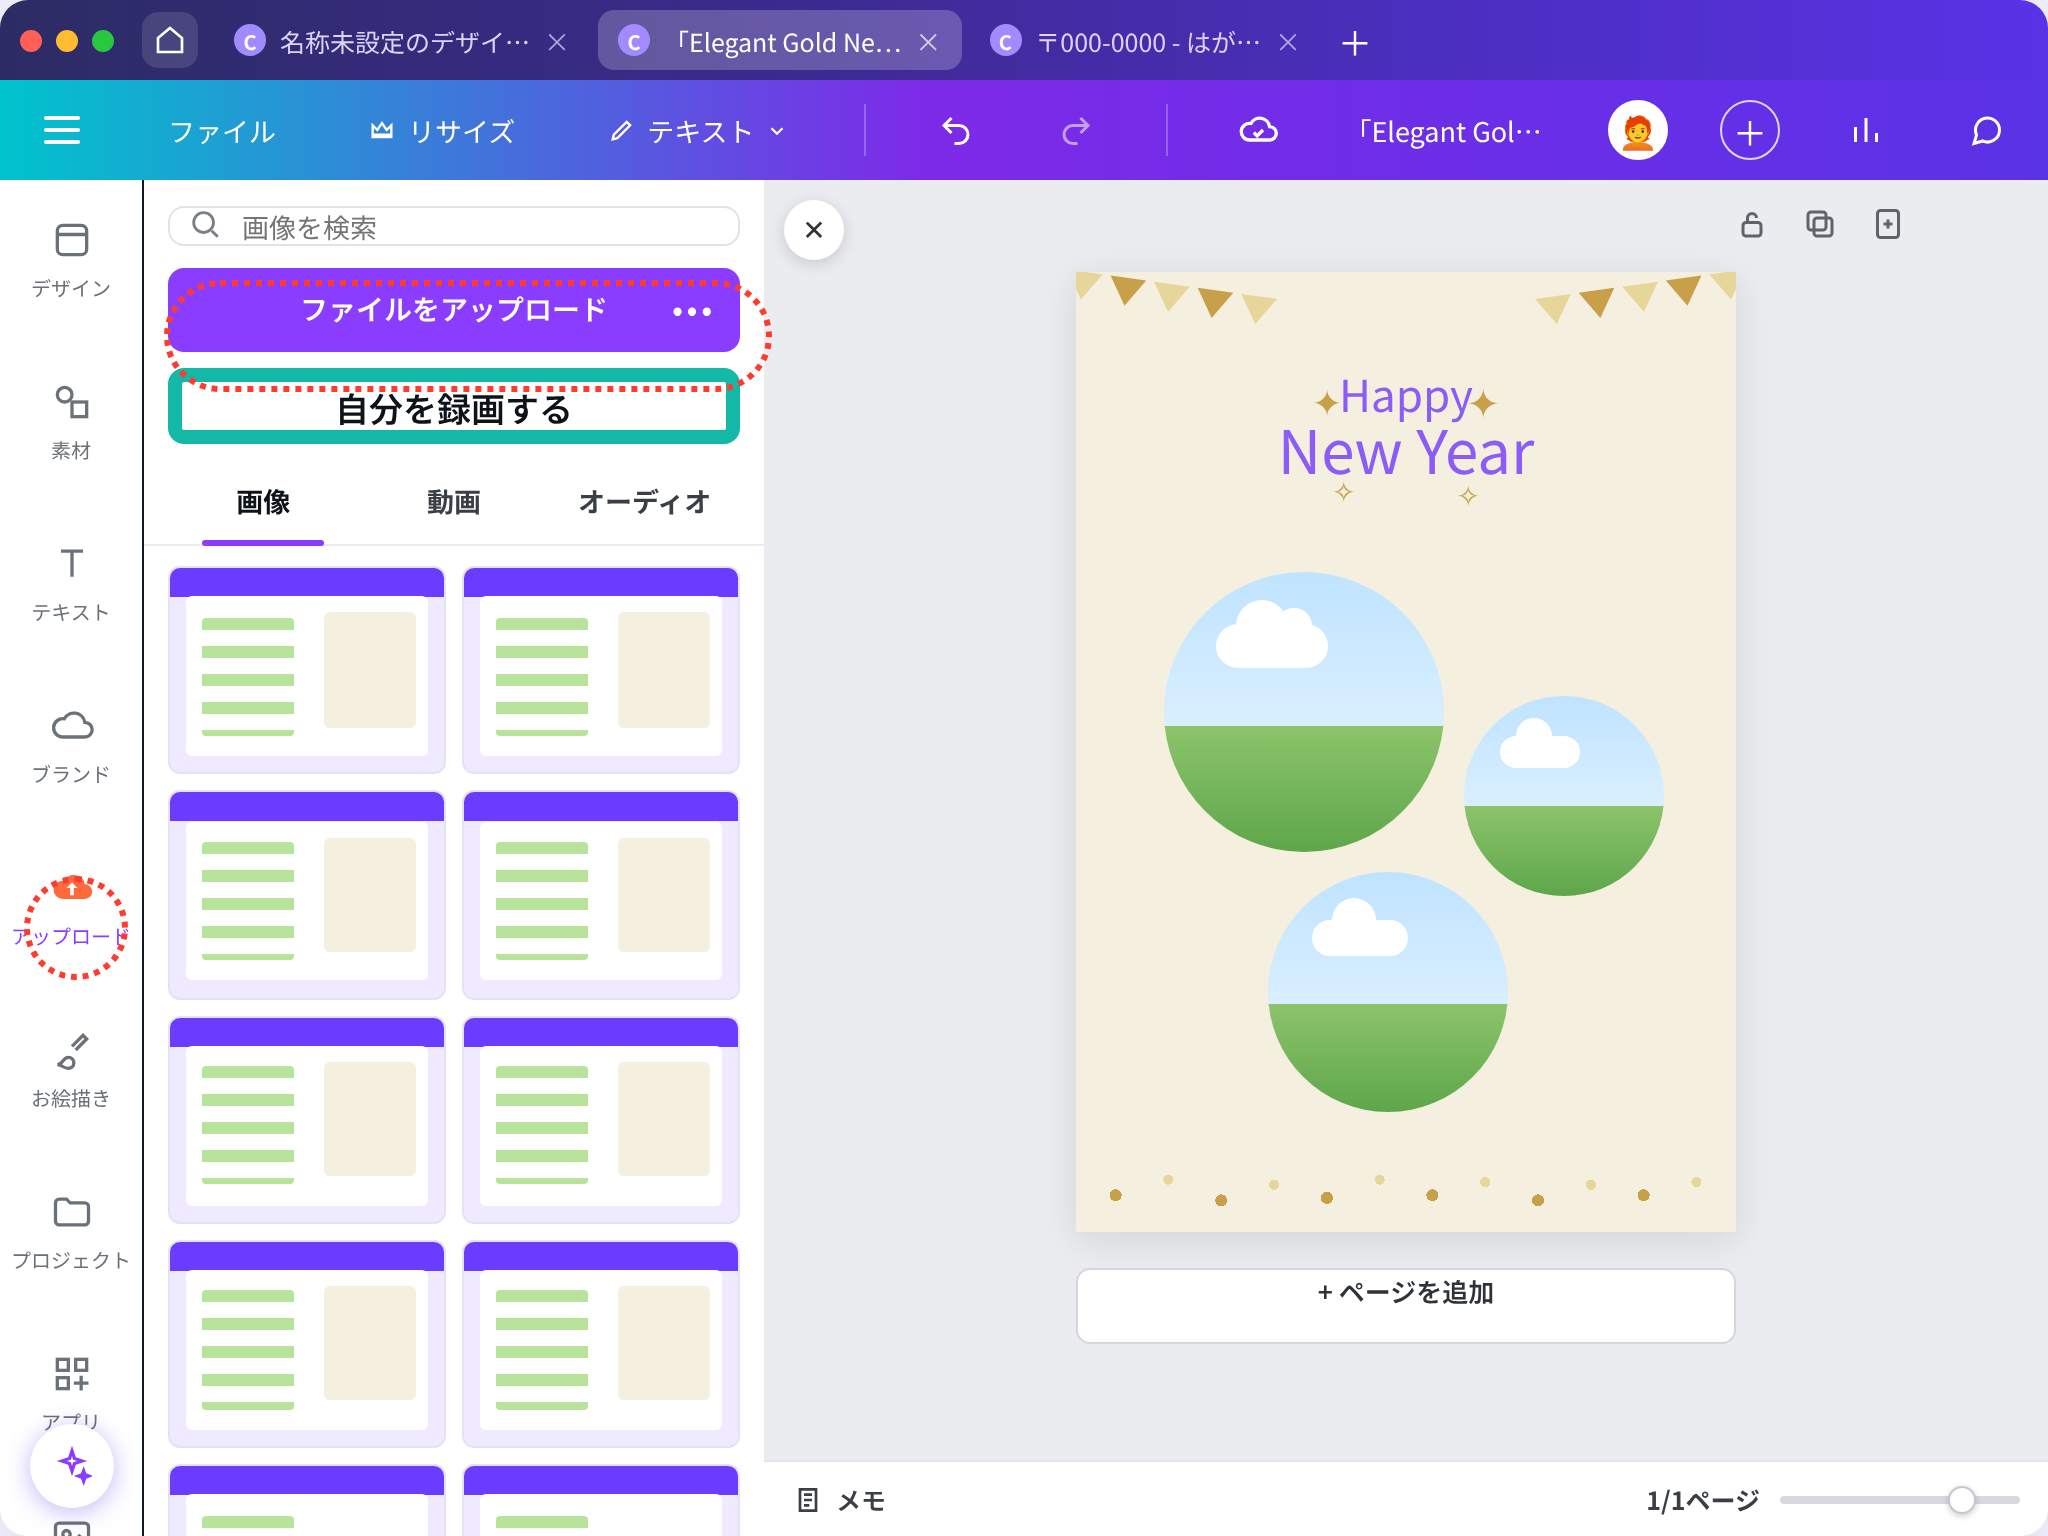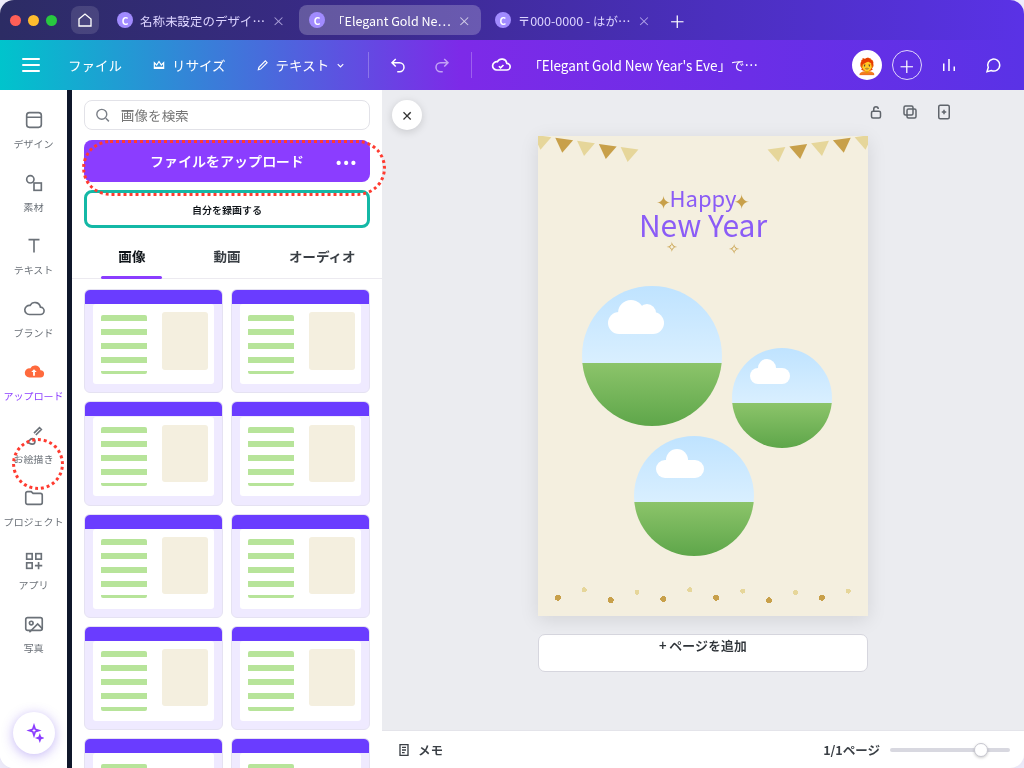--- a/index.html
+++ b/index.html
@@ -29,53 +29,53 @@
   .home-btn{width:28px;height:28px;border-radius:8px;background:rgba(255,255,255,.12);display:flex;align-items:center;justify-content:center;}
   .tabs{display:flex;align-items:center;gap:4px;flex:1;min-width:0;}
   .tab{display:flex;align-items:center;gap:7px;height:30px;padding:0 10px;border-radius:8px;color:#dcd4ff;font-size:12.5px;max-width:190px;min-width:0;cursor:pointer;}
   .tab.active{background:rgba(255,255,255,.22);color:#fff;}
   .tab .favicon{width:16px;height:16px;border-radius:50%;background:#a18bff;display:flex;align-items:center;justify-content:center;font-size:10px;font-weight:700;color:#fff;}
   .tab .tlabel{white-space:nowrap;overflow:hidden;text-overflow:ellipsis;}
   .tab .x{opacity:.7;font-size:13px;}
   .newtab{width:26px;height:26px;border-radius:6px;display:flex;align-items:center;justify-content:center;color:#fff;font-size:17px;}
 
   
-  .toolbar{height:50px;background:linear-gradient(90deg,var(--toolbar-grad-a) 0%,var(--toolbar-grad-b) 45%,var(--toolbar-grad-c) 100%);display:flex;align-items:center;padding:0 14px;color:#fff;gap:10px;}
+  .toolbar{height:50px;background:linear-gradient(90deg,var(--toolbar-grad-a) 0%,var(--toolbar-grad-b) 45%,var(--toolbar-grad-c) 100%);display:flex;align-items:center;padding:0 14px;color:#fff;gap:26px;}
   .tbtn{height:34px;display:flex;align-items:center;padding:0 10px;border-radius:6px;font-size:13.5px;cursor:pointer;gap:6px;white-space:nowrap;}
   .tbtn.iconish{width:34px;justify-content:center;padding:0;}
   .ham{width:34px;height:34px;border-radius:8px;display:flex;flex-direction:column;justify-content:center;align-items:center;gap:4px;cursor:pointer;}
   .ham span{width:18px;height:2px;background:#fff;border-radius:2px;}
   .divider{width:1px;height:26px;background:rgba(255,255,255,.25);margin:0 2px;}
   .doc-title{flex:1;min-width:0;display:flex;align-items:center;}
   .doc-title span{font-size:13.5px;white-space:nowrap;overflow:hidden;text-overflow:ellipsis;}
   .avatar{width:30px;height:30px;border-radius:50%;background:#fff;border:2px solid #fff;overflow:hidden;display:flex;align-items:center;justify-content:center;font-size:16px;}
   .plus-circle{width:30px;height:30px;border-radius:50%;border:1.5px solid rgba(255,255,255,.8);display:flex;align-items:center;justify-content:center;font-size:17px;}
   .brand-btn{height:34px;display:flex;align-items:center;gap:6px;padding:0 10px;border:1.5px solid rgba(255,255,255,.5);border-radius:6px;font-size:13px;}
 
   
   .main{position:absolute;top:90px;bottom:0;left:0;right:0;display:flex;}
 
   
-  .rail{width:72px;background:#fff;border-right:5px solid #0f172a;display:flex;flex-direction:column;align-items:center;padding-top:10px;gap:2px;position:relative;}
+  .rail{width:72px;background:#fff;border-right:1px solid #0f172a;display:flex;flex-direction:column;align-items:center;padding-top:10px;gap:20px;position:relative;}
   .rail-item{width:100%;display:flex;flex-direction:column;align-items:center;justify-content:center;padding:8px 0 10px;cursor:pointer;gap:4px;color:var(--muted);position:relative;}
   .rail-item.active{color:var(--purple);}
   .rail-item .ic{width:24px;height:24px;display:flex;align-items:center;justify-content:center;}
   .rail-item .lbl{font-size:10px;}
   .rail-magic{position:absolute;bottom:14px;left:50%;transform:translateX(-50%);width:42px;height:42px;border-radius:50%;background:#fff;box-shadow:0 2px 12px rgba(90,50,230,.35);display:flex;align-items:center;justify-content:center;color:var(--purple);cursor:pointer;}
 
   
   .panel{width:310px;background:#fff;display:flex;flex-direction:column;position:relative;}
   .search-wrap{padding:10px 12px 0;}
   .search{position:relative;}
-  .search input{width:100%;height:30px;border:1px solid #e2e2e8;border-radius:8px;padding:0 12px 0 36px;font-size:13.5px;color:var(--ink);outline:none;}
+  .search input{width:100%;height:20px;border:1px solid #e2e2e8;border-radius:8px;padding:0 12px 0 36px;font-size:13.5px;color:var(--ink);outline:none;}
   .search .mag{position:absolute;left:10px;top:50%;transform:translateY(-50%);color:#7a7f87;}
   .upload-zone{position:relative;margin:10px 12px 8px;}
   .upload-btn{width:100%;height:42px;border:none;border-radius:8px;background:var(--purple);color:#fff;font-size:14px;font-weight:600;display:flex;align-items:center;justify-content:center;cursor:pointer;position:relative;}
   .upload-more{position:absolute;right:12px;top:50%;transform:translateY(-50%);color:#fff;letter-spacing:2px;font-weight:700;}
-  .record-btn{margin:0 12px 8px;height:38px;border:3px solid #14b8a6;border-radius:8px;background:#fff;font-size:10px;font-weight:600;color:var(--ink);display:flex;align-items:center;justify-content:center;cursor:pointer;}
+  .record-btn{margin:0 12px 8px;height:38px;border:7px solid #14b8a6;border-radius:8px;background:#fff;font-size:17px;font-weight:600;color:var(--ink);display:flex;align-items:center;justify-content:center;cursor:pointer;}
   .media-tabs{display:flex;padding:0 12px;border-bottom:1px solid #eceaf0;}
   .mtab{flex:1;text-align:center;padding:10px 0 12px;font-size:13.5px;font-weight:700;color:#3a3f45;cursor:pointer;position:relative;}
   .mtab.active{color:var(--ink);}
   .mtab.active::after{content:"";position:absolute;left:18%;right:18%;bottom:-1px;height:3px;background:var(--purple);border-radius:2px;}
   .thumbs{flex:1;overflow:auto;padding:10px 12px 20px;}
   .thumb-grid{display:grid;grid-template-columns:1fr 1fr;gap:8px;}
   .thumb{aspect-ratio:4/3;border-radius:6px;background:linear-gradient(180deg,#6a3cff 0%,#6a3cff 14%,#efeaff 14%,#efeaff 100%);border:1px solid #e5e2f2;position:relative;overflow:hidden;cursor:pointer;}
   .thumb::before{content:"";position:absolute;inset:14% 6% 8% 6%;background:#fff;border-radius:3px;}
   .thumb::after{content:"";position:absolute;left:12%;right:55%;top:24%;bottom:18%;background:repeating-linear-gradient(180deg,#b7e49a 0 6px,#fff 6px 14px);border-radius:2px;}
   .thumb .mini-card{position:absolute;right:10%;top:22%;width:34%;height:56%;background:var(--cream);border-radius:3px;}

